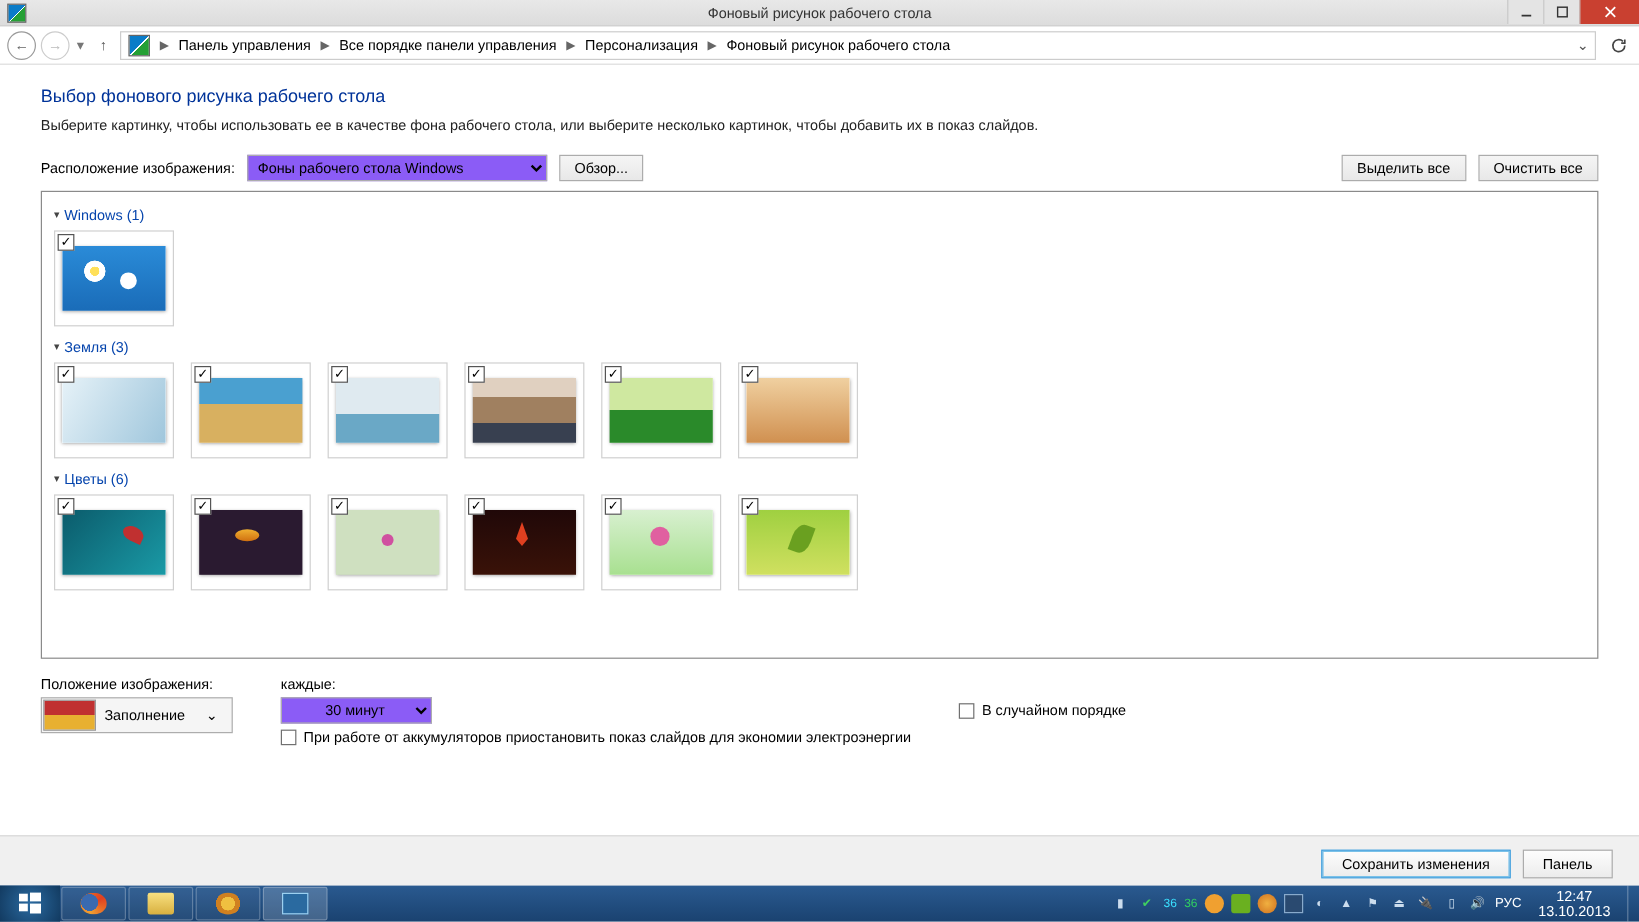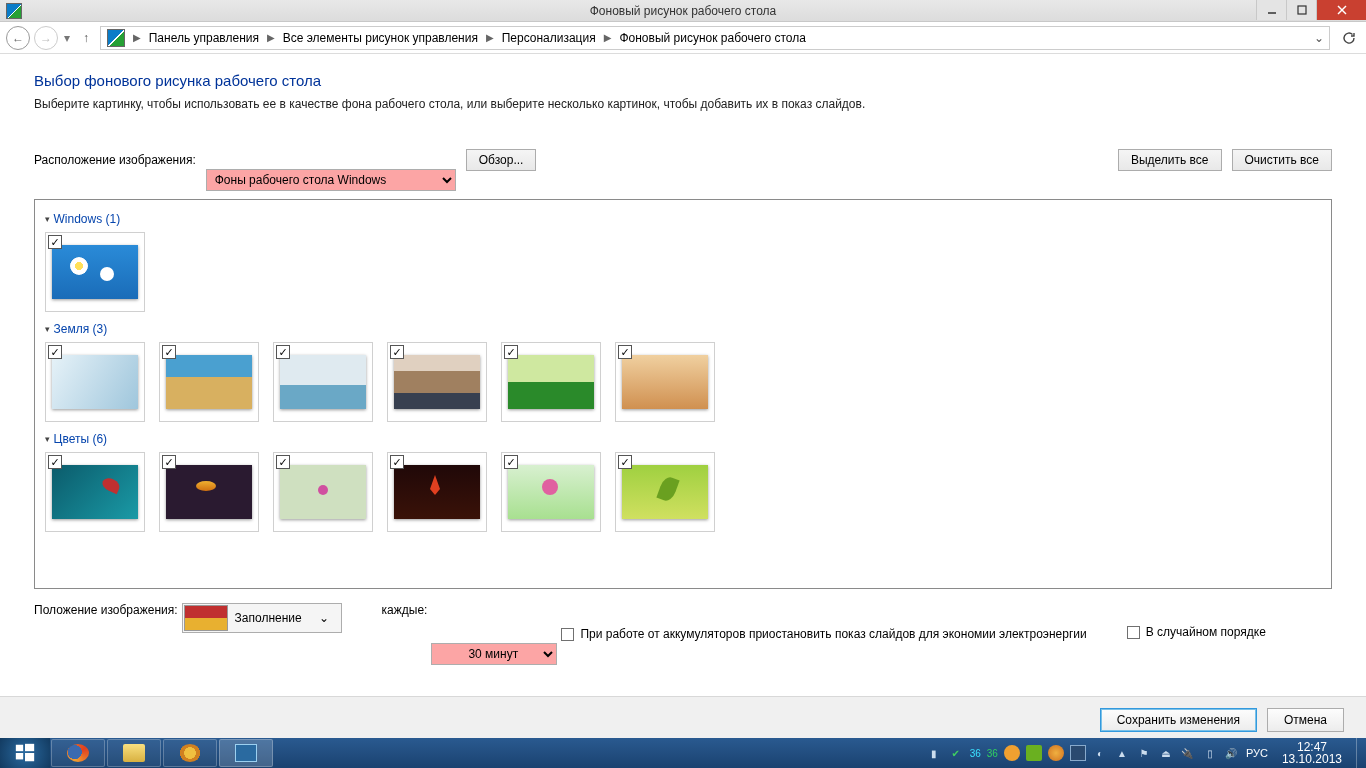--- a/index.html
+++ b/index.html
@@ -28,21 +28,21 @@
 .nav-dd { width: 16px; text-align: center; color: #555; }
 .nav-refresh { width: 22px; height: 22px; display: flex; align-items: center; justify-content: center; margin-left: 4px; }
 
 
 .content { padding: 18px 34px 0 34px; height: 650px; overflow: hidden; }
 .page-title { color: #003399; font-size: 15px; margin-bottom: 8px; }
 .page-desc { color: #222; margin-bottom: 18px; }
 
 .row { display: flex; align-items: center; gap: 10px; justify-content: center; }
 .loc-row { margin-bottom: 8px; }
-select.combo { height: 22px; border: 1px solid #adadad; background: #fca5a5; padding: 0 4px; font-size: 12px; margin-top: 40px; }
+select.combo { height: 22px; border: 1px solid #adadad; background: #8b5cf6; padding: 0 4px; font-size: 12px; }
 .combo.loc { width: 250px; }
 button.btn { height: 22px; padding: 0 12px; border: 1px solid #acacac; background: linear-gradient(#f5f5f5,#e8e8e8); cursor: default; }
 .loc-row .spacer { flex: 1; }
 
 
 .gallery { border: 1px solid #8a8a8a; padding: 8px 10px; height: 390px; margin-bottom: 14px; overflow: hidden; }
 .group-head { color: #0645ad; margin: 4px 0 6px 0; display: flex; align-items: center; gap: 4px; }
 .group-toggle { font-size: 9px; color: #444; }
 .thumbs { display: flex; gap: 14px; flex-wrap: wrap; margin-bottom: 10px; }
 .thumb { position: relative; width: 100px; height: 80px; border: 1px solid #d0d0d0; background: #fff; display: flex; align-items: center; justify-content: center; }
@@ -60,21 +60,21 @@
 .t-desert { background: linear-gradient(#f0d0a0,#d09050); }
 .t-f1 { background: linear-gradient(135deg,#0b5b6b,#1a9aa6); position:relative;} .t-f1::after{content:"";position:absolute;right:18px;top:14px;width:18px;height:12px;background:#c03030;border-radius:50% 50% 0 50%;transform:rotate(25deg);} 
 .t-f2 { background: #2a1a30; position:relative;} .t-f2::after{content:"";position:absolute;left:30px;top:16px;width:20px;height:10px;background:linear-gradient(#f0b030,#d07010);border-radius:50%;}
 .t-f3 { background: #cfe0c0; position:relative;} .t-f3::after{content:"";position:absolute;left:38px;top:20px;width:10px;height:10px;background:#d050a0;border-radius:50%;}
 .t-f4 { background: linear-gradient(#200808,#3a1208); position:relative;} .t-f4::after{content:"";position:absolute;left:36px;top:10px;width:10px;height:20px;background:#e04020;clip-path:polygon(50% 0,100% 70%,50% 100%,0 70%);}
 .t-f5 { background: linear-gradient(#d8f0d0,#a8e090); position:relative;} .t-f5::after{content:"";position:absolute;left:34px;top:14px;width:16px;height:16px;background:#e060a0;border-radius:50%;}
 .t-f6 { background: linear-gradient(#9fd040,#d0e060); position:relative;} .t-f6::after{content:"";position:absolute;left:38px;top:12px;width:16px;height:24px;background:#6aa020;border-radius:50% 0;transform:rotate(20deg);}
 
 
 .bottom-opts { display: flex; gap: 40px; align-items: flex-start; }
-.opt-col { display: flex; flex-direction: row; gap: 4px; }
+.opt-col { display: flex; flex-direction: column; gap: 4px; }
 .pos-select { display: flex; align-items: center; border: 1px solid #adadad; height: 30px; background: #f5f5f5; min-width: 160px; }
 .pos-thumb { width: 44px; height: 26px; margin: 1px; background: linear-gradient(#c03030 0 50%,#e8b030 50%); border: 1px solid #999; }
 .pos-select span { padding: 0 6px; flex: 1; }
 .pos-select .dd { width: 16px; text-align: center; }
 .combo.interval { width: 126px; padding-left: 32px; }
 .chk-row { display: flex; align-items: center; gap: 6px; }
 .chk-box { width: 13px; height: 13px; border: 1px solid #707070; background: #fff; }
 
 
 .footer { position: absolute; left: 0; right: 0; top: 696px; height: 46px; background: #f0f0f0; border-top: 1px solid #d8d8d8; display: flex; align-items: center; justify-content: flex-end; padding: 0 22px; gap: 10px; }
@@ -130,21 +130,21 @@
     <div class="navcircle">←</div>
     <div class="navcircle disabled">→</div>
     <span class="nav-sep">▾</span>
     <span class="nav-up">↑</span>
   </div>
   <div class="breadcrumb">
     <div class="nav-icon"></div>
     <span class="crumb-arrow">▶</span>
     <span class="crumb">Панель управления</span>
     <span class="crumb-arrow">▶</span>
-    <span class="crumb">Все элементы рисунок управления</span>
+    <span class="crumb">Все порядке панели управления</span>
     <span class="crumb-arrow">▶</span>
     <span class="crumb">Персонализация</span>
     <span class="crumb-arrow">▶</span>
     <span class="crumb">Фоновый рисунок рабочего стола</span>
     <span style="flex:1"></span>
     <span class="nav-dd">⌄</span>
   </div>
   <div class="nav-refresh">
     <svg width="14" height="14" viewBox="0 0 14 14">
         <path d="M12 7a5 5 0 1 1-1.5-3.5M12 2v3h-3" fill="none" stroke="#444" stroke-width="1.4"></path>
@@ -263,21 +263,21 @@
       <div class="chk-row">
         <div class="chk-box"></div>
         <span>В случайном порядке</span>
       </div>
     </div>
   </div>
 </div>
 
 <div class="footer">
   <button class="big default">Сохранить изменения</button>
-  <button class="big">Отмена</button>
+  <button class="big">Панель</button>
 </div>
 
 <div class="taskbar">
   <div class="start">
     <svg viewBox="0 0 24 24">
         <g fill="#fff">
           <rect x="2" y="3" width="8" height="7"></rect>
           <rect x="12" y="2" width="10" height="8"></rect>
           <rect x="2" y="12" width="8" height="7"></rect>
           <rect x="12" y="12" width="10" height="9"></rect>

